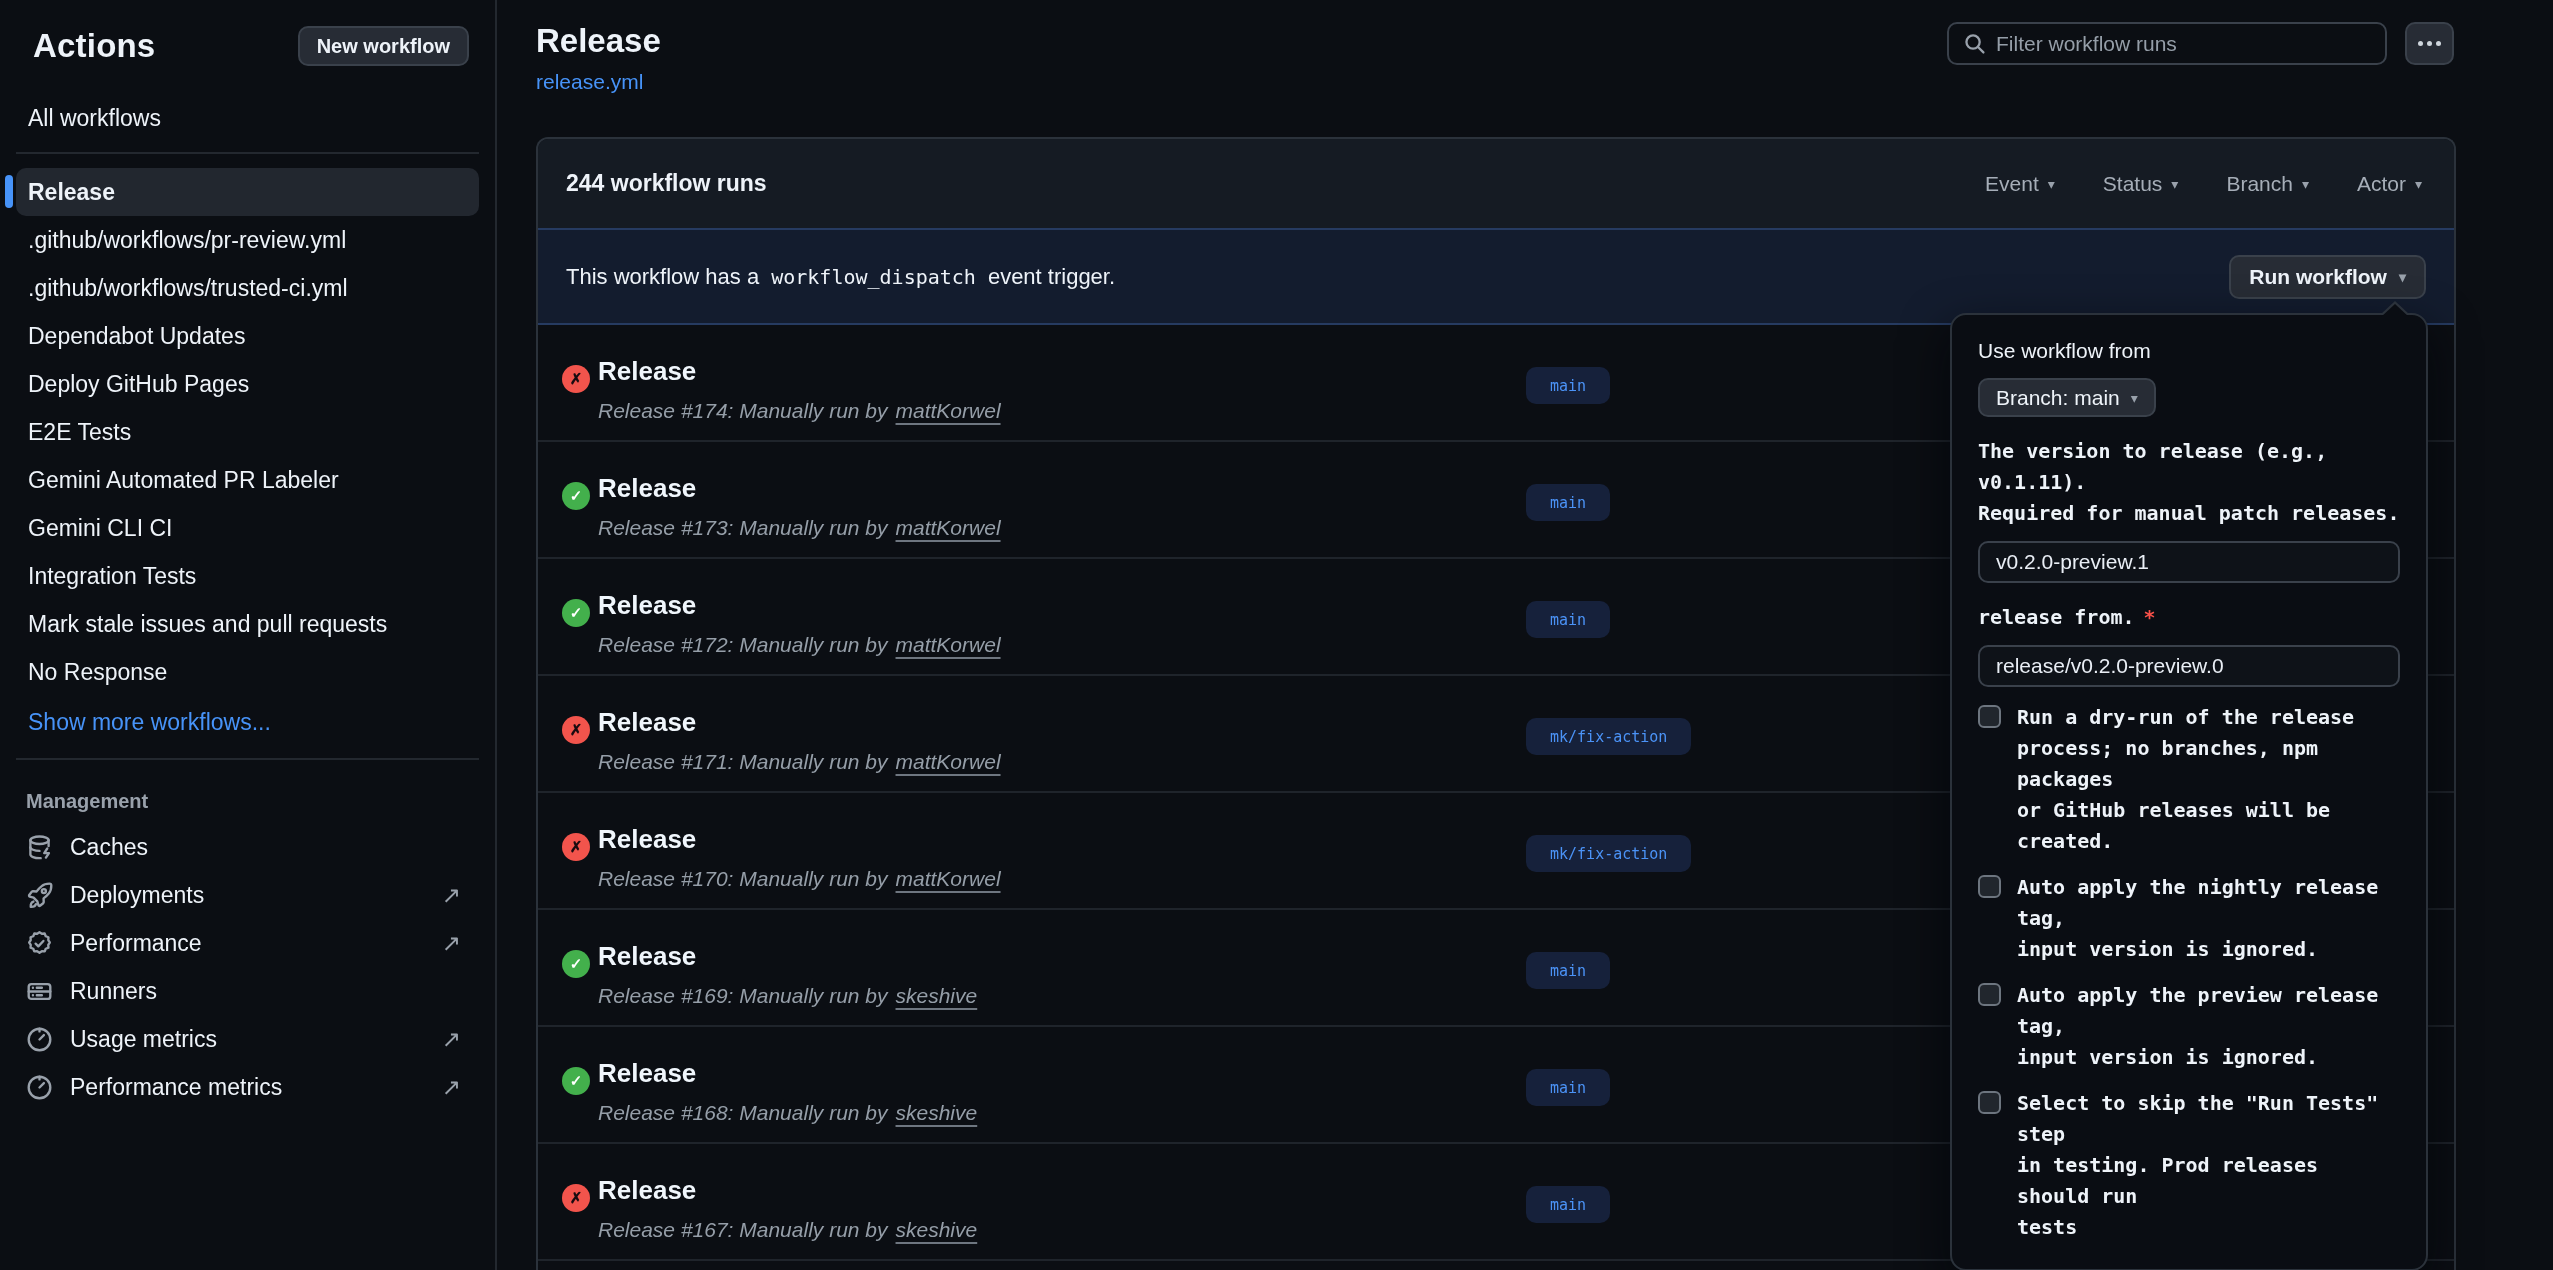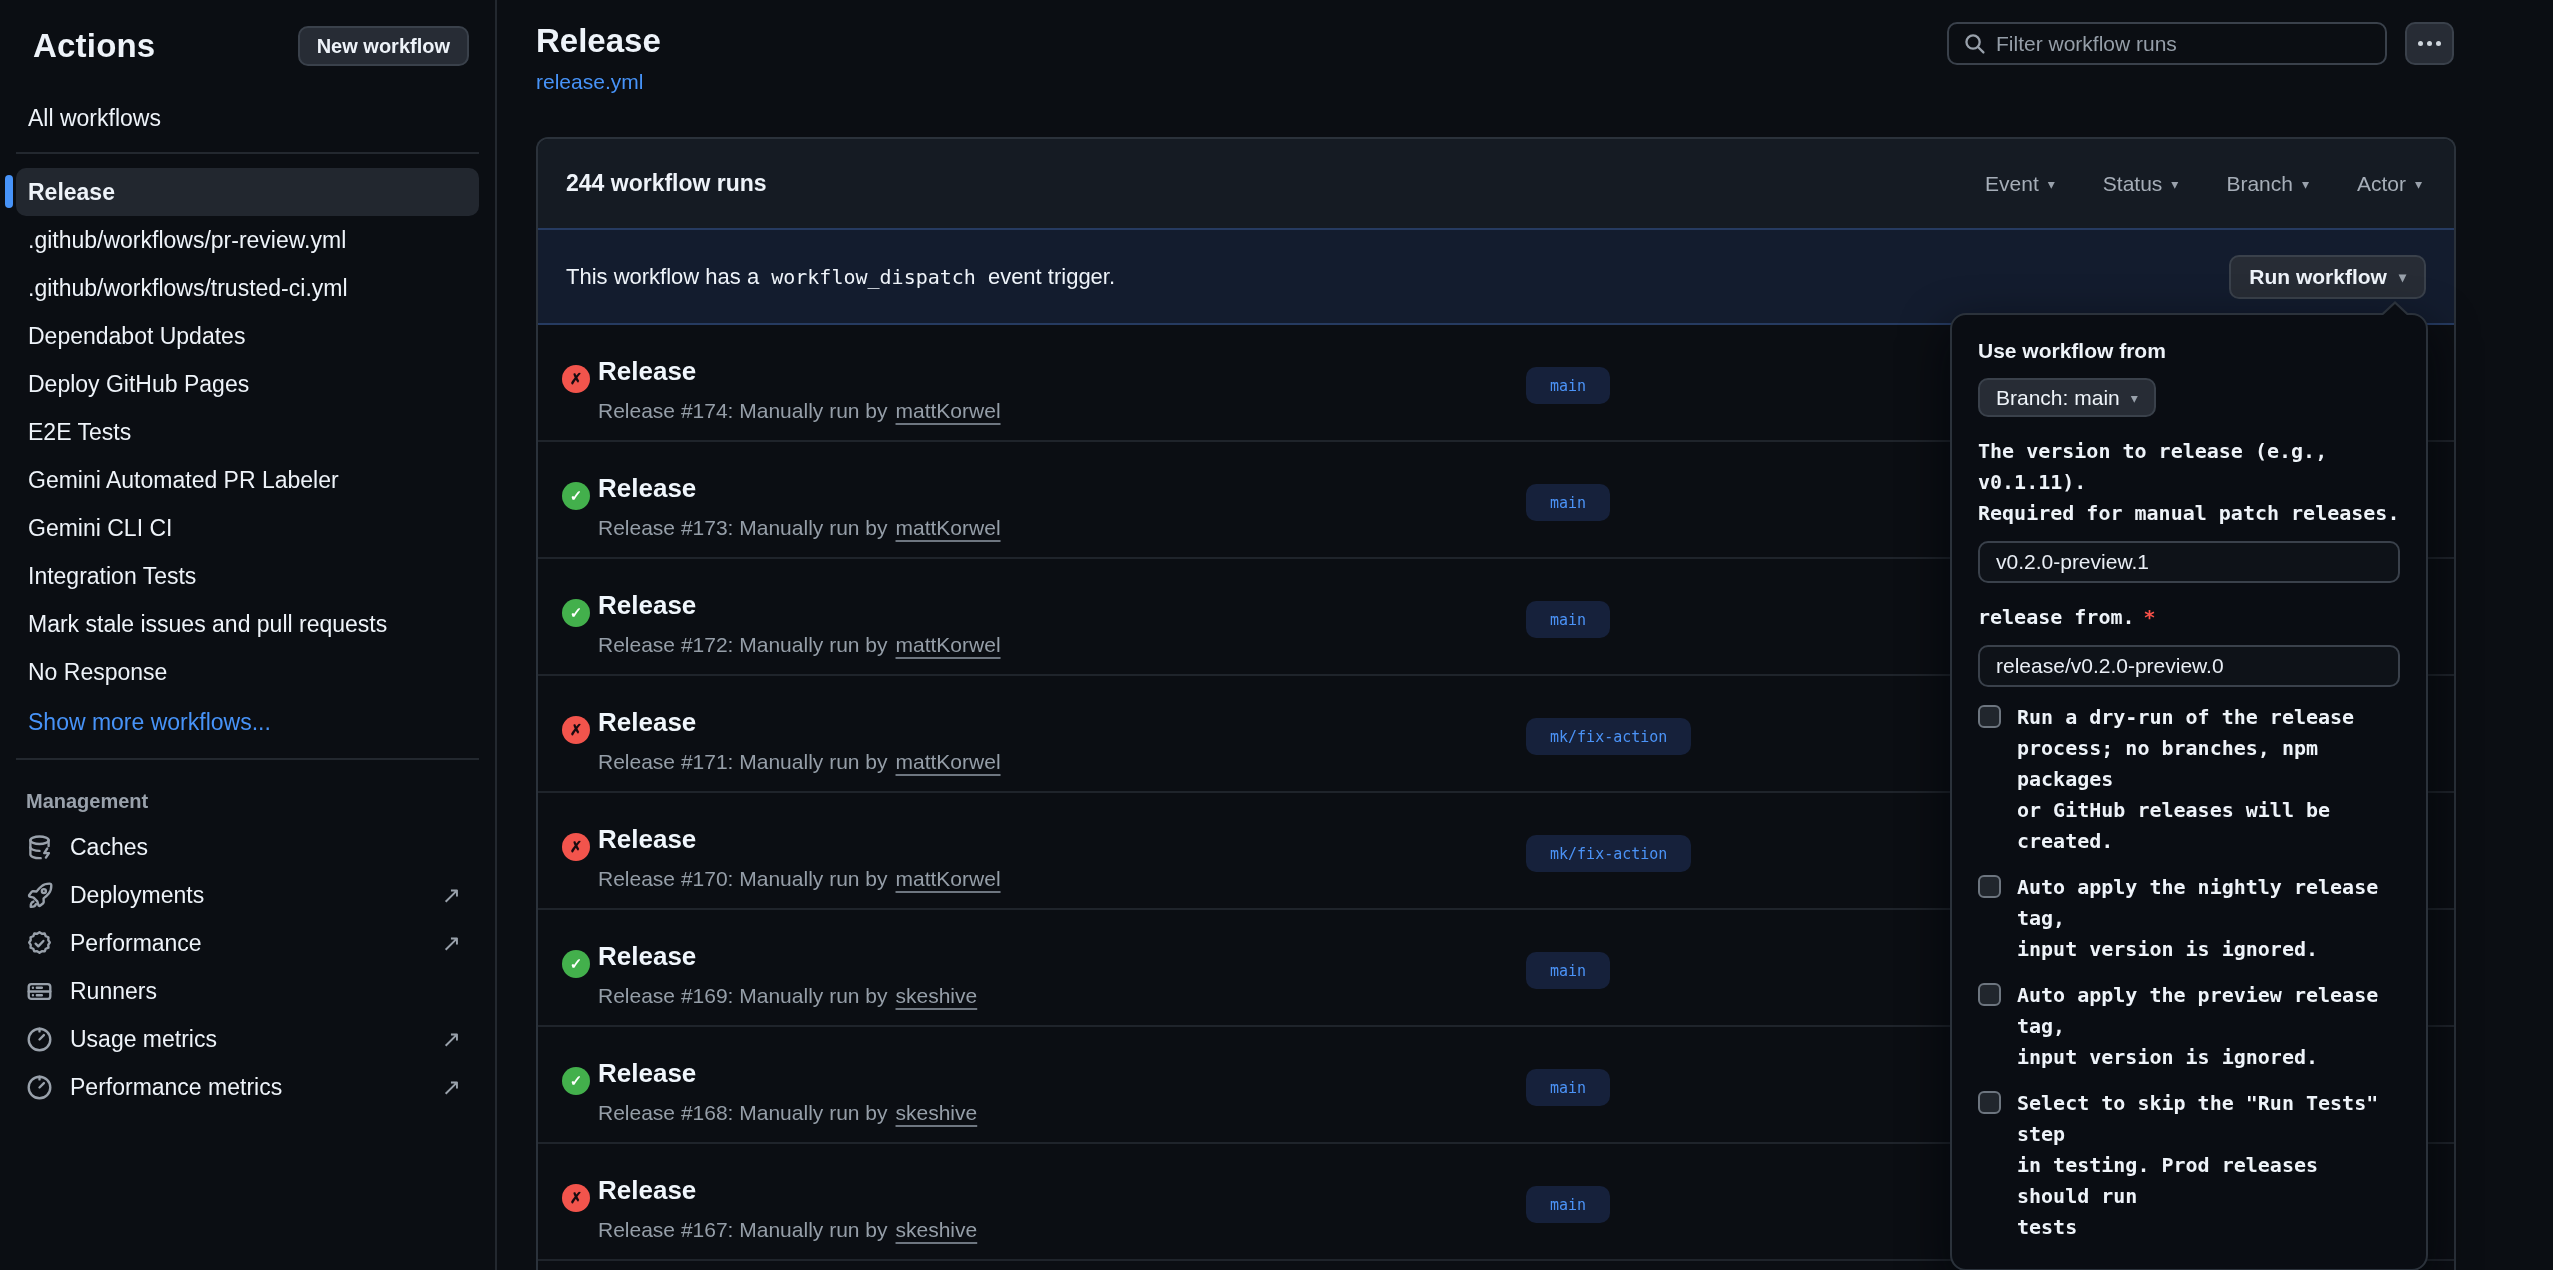--- a/index.html
+++ b/index.html
@@ -47,35 +47,35 @@
 
   .banner { height:97px; background:#131c2e; border-top:2px solid #263b61; border-bottom:2px solid #263b61; display:flex; align-items:center; padding:0 28px; font-size:22px; }
   .banner-code { font-family:"DejaVu Sans Mono", monospace; font-size:20px; margin:0 12px; }
   .banner-run-btn { margin-left:auto; height:44px; padding:0 18px; background:#272c35; border:2px solid #3a414b; border-radius:10px; color:#eef3f9; font-size:21px; font-weight:700; display:flex; align-items:center; gap:12px; cursor:pointer; }
 
   .run-row { position:relative; height:117px; border-bottom:2px solid #1f242b; background:#0b0e13; }
   .status-circle { position:absolute; left:24px; top:40px; width:28px; height:28px; border-radius:50%; display:flex; align-items:center; justify-content:center; font-size:15px; font-weight:900; }
   .status-circle.failure { background:#f2544c; color:#180b10; }
   .status-circle.success { background:#43b04c; color:#ffffff; }
   .run-title { position:absolute; left:60px; top:31px; font-size:26px; font-weight:700; color:#f0f6fc; }
-  .run-sub { position:absolute; left:60px; top:74px; font-size:21px; color:#959ea8; display:flex; gap:8px; }
+  .run-sub { position:absolute; left:60px; top:74px; font-size:21px; color:#959ea8; display:flex; gap:8px;font-style:italic; }
   .actor-link { color:#959ea8; text-decoration:underline; text-underline-offset:5px; text-decoration-color:#6e7680; }
   .branch-badge { position:absolute; left:988px; top:42px; height:37px; display:inline-flex; align-items:center; padding:0 24px; background:#16213b; border-radius:10px; color:#4b93f7; font-family:"DejaVu Sans Mono", monospace; font-size:15px;text-align:right; }
   .run-meta { position:absolute; left:1590px; top:30px; color:#959ea8; font-size:21px; }
   .meta-line { display:flex; align-items:center; gap:10px; height:31px; }
   .meta-line svg { width:23px; height:23px; }
   .row-kebab { position:absolute; left:1862px; top:48px; display:flex; gap:5px; cursor:pointer; }
   .row-kebab .dot { background:#959ea8; width:5px; height:5px; }
   .row-sliver { height:10px; background:#0b0e13; }
 
   
   .popup { position:absolute; left:1451px; top:313px; width:478px; min-height:805px; background:#0a0d13; border:2px solid #2b323b; border-radius:16px; box-shadow:0 18px 48px rgba(1,4,9,.75); padding:24px 26px 26px 26px; z-index:10; }
   .popup::before { content:""; position:absolute; top:-29px; right:16px; border:15px solid transparent; border-bottom:14px solid #2b323b; }
   .popup::after { content:""; position:absolute; top:-25px; right:17px; border:14px solid transparent; border-bottom:13px solid #0a0d13; }
-  .popup-title { font-size:21px; font-weight:700; }
+  .popup-title { font-size:21px; font-weight:400; }
   .branch-chip { margin-top:15px; display:inline-flex; align-items:center; gap:11px; height:39px; padding:0 16px; background:#272c35; border:2px solid #3a414b; border-radius:10px; font-size:21px; cursor:pointer; }
   .popup-desc { margin-top:19px; font-family:"DejaVu Sans Mono", monospace; font-size:20px; font-weight:700; line-height:31px; color:#eef3f9; }
   .popup-input { margin-top:12px; width:100%; height:42px; background:#0e1218; border:2px solid #3a414b; border-radius:10px; padding:0 16px; font-size:21px; color:#e9eef5; font-family:"Liberation Sans", sans-serif; outline:none; }
   .required-star { color:#f85149; margin-left:9px; }
   .cb-row { display:flex; gap:16px; margin-top:15px; cursor:pointer; }
   .cb { width:23px; height:23px; flex:none; margin-top:3px; background:#21262d; border:2px solid #6d757f; border-radius:6px; }
   .cb-text { font-family:"DejaVu Sans Mono", monospace; font-size:20px; font-weight:700; line-height:31px; }
 </style>
 </head>
 <body>

